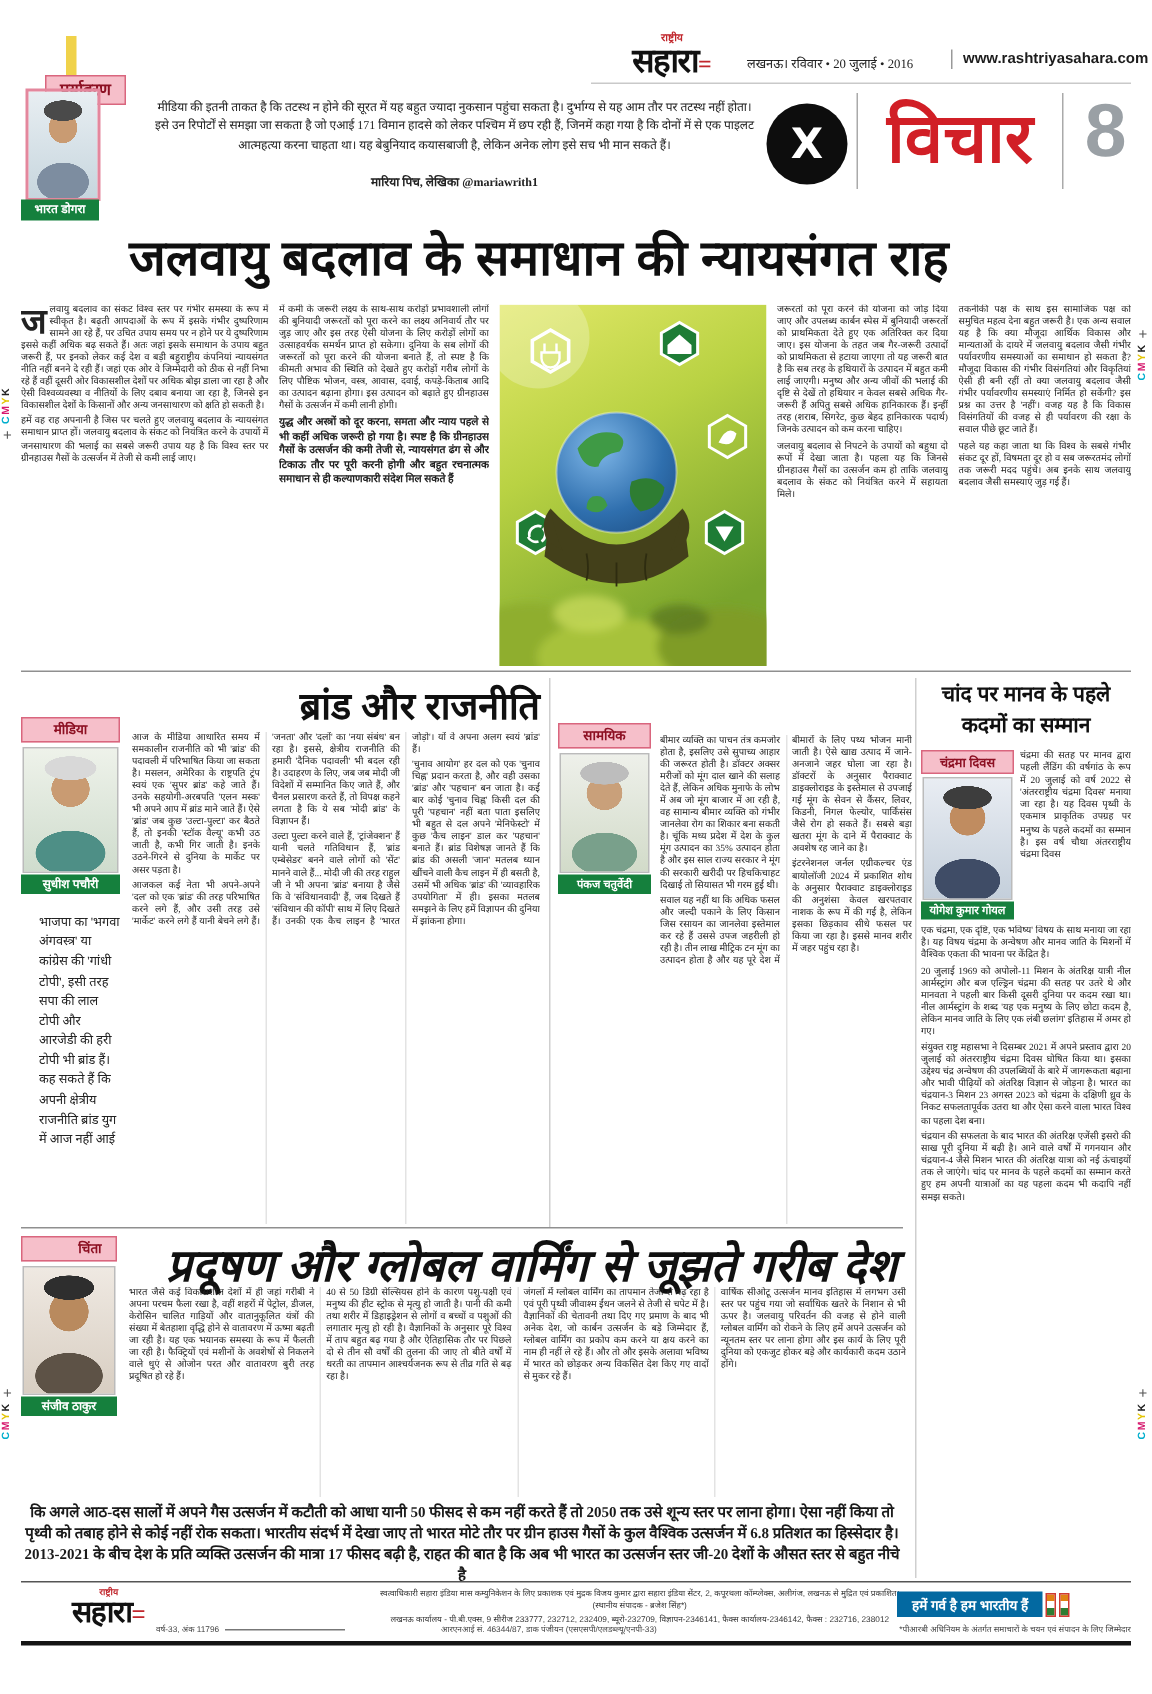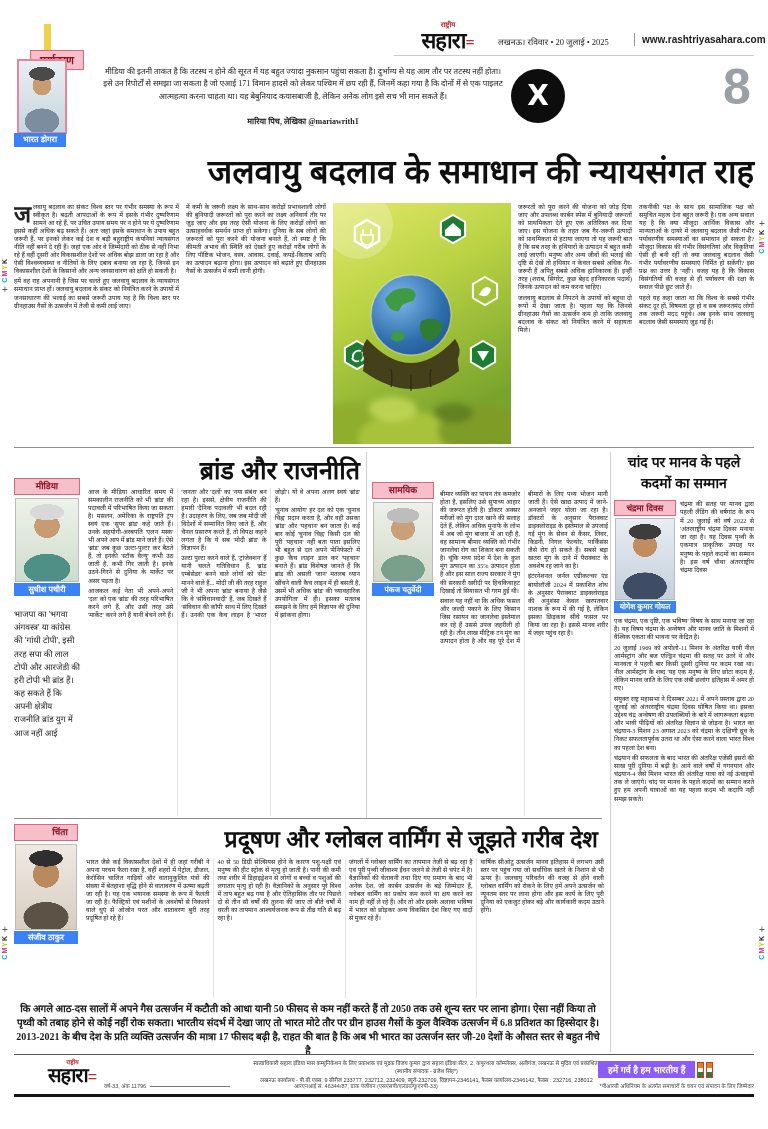--- a/index.html
+++ b/index.html
@@ -8,21 +8,21 @@
   
   .regmark{position:absolute;font:7px "Liberation Sans",sans-serif;text-align:center;line-height:1.1;}
   .regmark .vert{writing-mode:vertical-rl;transform:rotate(180deg);font-weight:bold;letter-spacing:1px;}
   .regmark .c{color:#00aecd}.regmark .m{color:#d6186e}.regmark .y{color:#e3c400}.regmark .k{color:#222}
   .regmark .plus{display:block;color:#555;font-size:10px;}
   .cornerstrip{position:absolute;}
   
   #masthead{position:absolute;left:14px;top:22px;width:740px;height:126px;}
   .kicker{background:#f6bfca;border:1px solid #d9667e;color:#8d1023;font-family:"Liberation Sans",sans-serif;
           font-weight:bold;text-align:center;}
-  .author-label{background:#3b82f6;color:#fff;font-family:"Liberation Sans",sans-serif;font-weight:bold;text-align:center;}
+  .author-label{background:#15803d;color:#fff;font-family:"Liberation Sans",sans-serif;font-weight:bold;text-align:center;}
   .portrait{background:
      radial-gradient(ellipse 46% 16% at 50% 18%, #4a4a4a 0 60%, transparent 61%),
      radial-gradient(ellipse 34% 24% at 50% 34%, #c99b72 0 60%, transparent 61%),
      radial-gradient(ellipse 62% 30% at 50% 85%, #7d8da0 0 60%, transparent 61%),
      linear-gradient(#e8eef2,#c7d6de);}
   .portrait.p2{background:
      radial-gradient(ellipse 46% 16% at 50% 16%, #d8d8d8 0 60%, transparent 61%),
      radial-gradient(ellipse 34% 24% at 50% 33%, #c99b72 0 60%, transparent 61%),
      radial-gradient(ellipse 62% 30% at 50% 85%, #4e8f86 0 60%, transparent 61%),
      linear-gradient(#eef2ea,#cfdccd);}
@@ -54,40 +54,40 @@
   #mh-underline{position:absolute;left:380px;top:33px;width:360px;border-bottom:1px solid #c9c9c9;}
   #mh-quote{position:absolute;left:88px;top:44px;width:402px;font-size:8px;line-height:1.55;text-align:center;color:#222;}
   #mh-quote .attr{display:block;font-weight:bold;margin-top:13px;}
   #mh-x{position:absolute;left:497px;top:47px;width:54px;height:54px;border-radius:50%;background:#0d0d0d;
         color:#fff;text-align:center;line-height:54px;font-family:"DejaVu Sans",sans-serif;font-size:28px;font-weight:bold;}
   #mh-vichar{position:absolute;left:557px;top:40px;width:136px;height:64px;line-height:62px;text-align:center;
              color:#d11f26;font-size:46px;font-weight:bold;border-left:1px solid #aaa;border-right:1px solid #aaa;}
   #mh-eight{position:absolute;left:698px;top:40px;width:50px;text-align:center;font-family:"Liberation Sans",sans-serif;
             font-size:50px;font-weight:bold;color:#9aa0a5;line-height:1;}
   
-  #lead-headline{position:absolute;left:86px;top:148px;width:668px;text-align:right;white-space:nowrap;
+  #lead-headline{position:absolute;left:86px;top:148px;width:668px;text-align:left;white-space:nowrap;
                  font-family:"Liberation Sans","DejaVu Sans",sans-serif;font-size:33px;font-weight:800;color:#0f0f0f;}
   #lead-body{position:absolute;left:14px;top:203px;width:740px;height:241px;display:flex;gap:7px;overflow:hidden;}
   #lead-body .tcol{overflow:hidden;}
   .tcol p, .colsbox p{margin:0 0 2px 0;text-align:justify;font-size:6.3px;line-height:1.28;color:#222;}
   .dropcap{float:left;font-size:23px;line-height:.9;font-weight:bold;margin:1px 2px 0 0;font-family:"Liberation Sans",sans-serif;}
   .boldpull{font-weight:bold;font-size:7px !important;line-height:1.35 !important;}
   #lead-fig{width:178px;height:241px;flex:0 0 178px;}
   
   .hrule{position:absolute;border-top:1px solid #8f8f8f;}
   .vrule{position:absolute;border-left:1px solid #cfcfcf;}
   
   #mid{position:absolute;left:14px;top:452px;width:740px;height:366px;}
   .art-head{font-family:"Liberation Sans",sans-serif;font-weight:800;text-align:right;color:#101010;white-space:nowrap;}
   #a-head{margin-left:70px;width:276px;font-size:25px;}
   #a-rail{position:absolute;left:0;top:26px;width:66px;}
   #a-rail .kicker{height:15px;line-height:15px;font-size:9px;margin-bottom:3px;}
   #a-rail .portrait{width:62px;height:82px;border:1px solid #bbb;margin:0 auto;}
   #a-rail .author-label{height:13px;line-height:13px;font-size:8px;margin-top:1px;}
-  .railquote{margin-top:12px;font-size:8.5px;line-height:1.55;text-align:left;color:#222;}
+  .railquote{margin-top:12px;font-size:8.5px;line-height:1.55;text-align:left;color:#222;margin-left:12px;}
   #a-body{position:absolute;left:74px;top:36px;width:272px;height:328px;column-count:3;column-gap:8px;
           column-rule:1px solid #e3e3e3;overflow:hidden;}
   #b-wrap{position:absolute;left:358px;top:0;width:236px;height:366px;}
   #b-head{font-size:22px;width:236px;}
   #b-rail{position:absolute;left:0;top:30px;width:62px;}
   #b-rail .kicker{height:15px;line-height:15px;font-size:9px;margin-bottom:3px;}
   #b-rail .portrait{width:58px;height:78px;border:1px solid #bbb;margin:0 auto;}
   #b-rail .author-label{height:13px;line-height:13px;font-size:7.5px;margin-top:1px;}
   #b-rail .railquote{font-size:7.5px;margin-top:10px;}
   #b-body{position:absolute;left:68px;top:38px;width:168px;height:326px;column-count:2;column-gap:8px;
@@ -98,39 +98,39 @@
   #c-row{display:flex;gap:4px;margin-top:6px;}
   #c-left{flex:0 0 62px;}
   #c-left .kicker{height:14px;line-height:14px;font-size:8.5px;margin-bottom:2px;}
   #c-left .portrait{width:58px;height:80px;border:1px solid #bbb;margin:0 auto;}
   #c-left .author-label{height:12px;line-height:12px;font-size:7.5px;margin-top:1px;}
   #c-intro{flex:1;font-size:6.3px;line-height:1.32;text-align:justify;color:#222;}
   #c-body{margin-top:4px;height:438px;overflow:hidden;}
   #c-body p{margin:0 0 2px 0;text-align:justify;font-size:6.3px;line-height:1.3;color:#222;}
   
   #bottom{position:absolute;left:14px;top:822px;width:590px;height:178px;}
-  #d-head{margin-left:72px;width:512px;font-size:23px;}
+  #d-head{margin-left:72px;width:512px;font-size:30px;font-style:italic;}
   #d-rail{position:absolute;left:0;top:2px;width:64px;}
   #d-rail .kicker{height:15px;line-height:15px;font-size:9px;margin-bottom:3px;padding-left:28px;}
   #d-rail .portrait{width:60px;height:84px;border:1px solid #bbb;margin:0 auto;}
   #d-rail .author-label{height:13px;line-height:13px;font-size:8px;margin-top:1px;}
   #d-body{position:absolute;left:72px;top:36px;width:518px;height:140px;column-count:4;column-gap:8px;
           column-rule:1px solid #e3e3e3;overflow:hidden;}
   #closing{position:absolute;left:14px;top:1002px;width:588px;height:52px;font-weight:bold;font-size:10px;
            line-height:1.4;text-align:center;color:#1a1a1a;overflow:hidden;}
   
   #footer-rule{left:14px;top:1054px;width:740px;border-top:1px solid #555;}
   #footer{position:absolute;left:14px;top:1058px;width:740px;height:34px;font-family:"Liberation Sans",sans-serif;}
   #f-brand{position:absolute;left:34px;top:1px;text-align:center;line-height:1;}
   #f-brand .small{font-size:6px;color:#c1272d;font-weight:bold;display:block;}
   #f-brand .big{font-size:20px;font-weight:bold;color:#111;letter-spacing:-1px;}
   #f-brand .tick{color:#c1272d;}
   #f-center{position:absolute;left:225px;top:1px;width:375px;text-align:center;font-size:5.5px;line-height:1.5;color:#333;}
   #f-badge{position:absolute;left:584px;top:3px;display:flex;align-items:center;gap:2px;}
-  #f-badge .pill{background:#8b5cf6;color:#fff;font-size:9px;font-weight:bold;padding:2px 10px;}
+  #f-badge .pill{background:#0369a1;color:#fff;font-size:9px;font-weight:bold;padding:2px 10px;}
   .flagblock{width:5px;height:14px;display:inline-block;
      background:linear-gradient(#e08214 33%,#fff 33% 66%,#2e7d32 66%);border:1px solid #cf3a32;}
   #f-row2{position:absolute;left:0;top:24px;width:740px;font-size:5.5px;color:#444;}
   #f-edition{position:absolute;left:90px;top:0;}
   .dashline{display:inline-block;width:80px;border-top:1px solid #777;vertical-align:middle;margin:0 4px;}
   #f-rni{position:absolute;left:280px;top:0;}
   #f-disc{position:absolute;right:0;top:0;}
   #footer-bar{position:absolute;left:14px;top:1094px;width:740px;height:3px;background:#141414;}
 </style>
 </head>
@@ -160,41 +160,43 @@
 
   <div id="masthead">
     <div id="mh-kicker" class="kicker">पर्यावरण</div>
     <div id="mh-photo" class="portrait"></div>
     <div id="mh-author" class="author-label">भारत डोगरा</div>
 
     <div id="mh-brand">
       <span class="small">राष्ट्रीय</span>
       <span class="big">सहारा</span><span class="tick">=</span>
     </div>
-    <div id="mh-date">लखनऊ। रविवार • 20 जुलाई • 2025</div>
+    <div id="mh-date">लखनऊ। रविवार • 20 जुलाई • 2016</div>
     <div id="mh-site">www.rashtriyasahara.com</div>
     <div id="mh-underline"></div>
 
     <div id="mh-quote">
       <span>मीडिया की इतनी ताकत है कि तटस्थ न होने की सूरत में यह बहुत ज्यादा नुकसान पहुंचा सकता है। दुर्भाग्य से यह आम तौर पर तटस्थ नहीं होता। इसे उन रिपोर्टों से समझा जा सकता है जो एआई 171 विमान हादसे को लेकर पश्चिम में छप रही हैं, जिनमें कहा गया है कि दोनों में से एक पाइलट आत्महत्या करना चाहता था। यह बेबुनियाद कयासबाजी है, लेकिन अनेक लोग इसे सच भी मान सकते हैं।</span>
       <span class="attr">मारिया पिच, लेखिका @mariawrith1</span>
     </div>
     <div id="mh-x">X</div>
+    <div id="mh-vichar">विचार</div>
     <div id="mh-eight">8</div>
   </div>
 
   <div id="lead-headline">जलवायु बदलाव के समाधान की न्यायसंगत राह</div>
 
   <div id="lead-body">
     <div class="tcol" style="width:165px;">
       <p><span class="dropcap">ज</span><span>लवायु बदलाव का संकट विश्व स्तर पर गंभीर समस्या के रूप में स्वीकृत है। बढ़ती आपदाओं के रूप में इसके गंभीर दुष्परिणाम सामने आ रहे हैं, पर उचित उपाय समय पर न होने पर ये दुष्परिणाम इससे कहीं अधिक बढ़ सकते हैं। अतः जहां इसके समाधान के उपाय बहुत जरूरी हैं, पर इनको लेकर कई देश व बड़ी बहुराष्ट्रीय कंपनियां न्यायसंगत नीति नहीं बनने दे रही हैं। जहां एक ओर वे जिम्मेदारी को ठीक से नहीं निभा रहे हैं वहीं दूसरी ओर विकासशील देशों पर अधिक बोझ डाला जा रहा है और ऐसी विश्वव्यवस्था व नीतियों के लिए दबाव बनाया जा रहा है, जिनसे इन विकासशील देशों के किसानों और अन्य जनसाधारण को क्षति हो सकती है।</span></p>
       <span><p>हमें वह राह अपनानी है जिस पर चलते हुए जलवायु बदलाव के न्यायसंगत समाधान प्राप्त हों। जलवायु बदलाव के संकट को नियंत्रित करने के उपायों में जनसाधारण की भलाई का सबसे जरूरी उपाय यह है कि विश्व स्तर पर ग्रीनहाउस गैसों के उत्सर्जन में तेजी से कमी लाई जाए।</p></span>
     </div>
     <div class="tcol" style="width:140px;">
       <span><p>में कमी के जरूरी लक्ष्य के साथ-साथ करोड़ों प्रभावशाली लोगों की बुनियादी जरूरतों को पूरा करने का लक्ष्य अनिवार्य तौर पर जुड़ जाए और इस तरह ऐसी योजना के लिए करोड़ों लोगों का उत्साहवर्धक समर्थन प्राप्त हो सकेगा। दुनिया के सब लोगों की जरूरतों को पूरा करने की योजना बनाते हैं, तो स्पष्ट है कि कीमती अभाव की स्थिति को देखते हुए करोड़ों गरीब लोगों के लिए पौष्टिक भोजन, वस्त्र, आवास, दवाई, कपड़े-किताब आदि का उत्पादन बढ़ाना होगा। इस उत्पादन को बढ़ाते हुए ग्रीनहाउस गैसों के उत्सर्जन में कमी लानी होगी।</p></span>
+      <p class="boldpull">युद्ध और अस्त्रों को दूर करना, समता और न्याय पहले से भी कहीं अधिक जरूरी हो गया है। स्पष्ट है कि ग्रीनहाउस गैसों के उत्सर्जन की कमी तेजी से, न्यायसंगत ढंग से और टिकाऊ तौर पर पूरी करनी होगी और बहुत रचनात्मक समाधान से ही कल्याणकारी संदेश मिल सकते हैं</p>
     </div>
 
     <svg id="lead-fig" viewBox="0 0 178 241" xmlns="http://www.w3.org/2000/svg">
       <defs>
         <linearGradient id="bgG" x1="0" y1="0" x2="0.4" y2="1">
           <stop offset="0" stop-color="#e2e868"></stop>
             <stop offset="0.45" stop-color="#b9d243"></stop>
             <stop offset="1" stop-color="#79a42c"></stop>
         </linearGradient>
         <radialGradient id="earthG" cx="0.35" cy="0.3" r="0.9">

